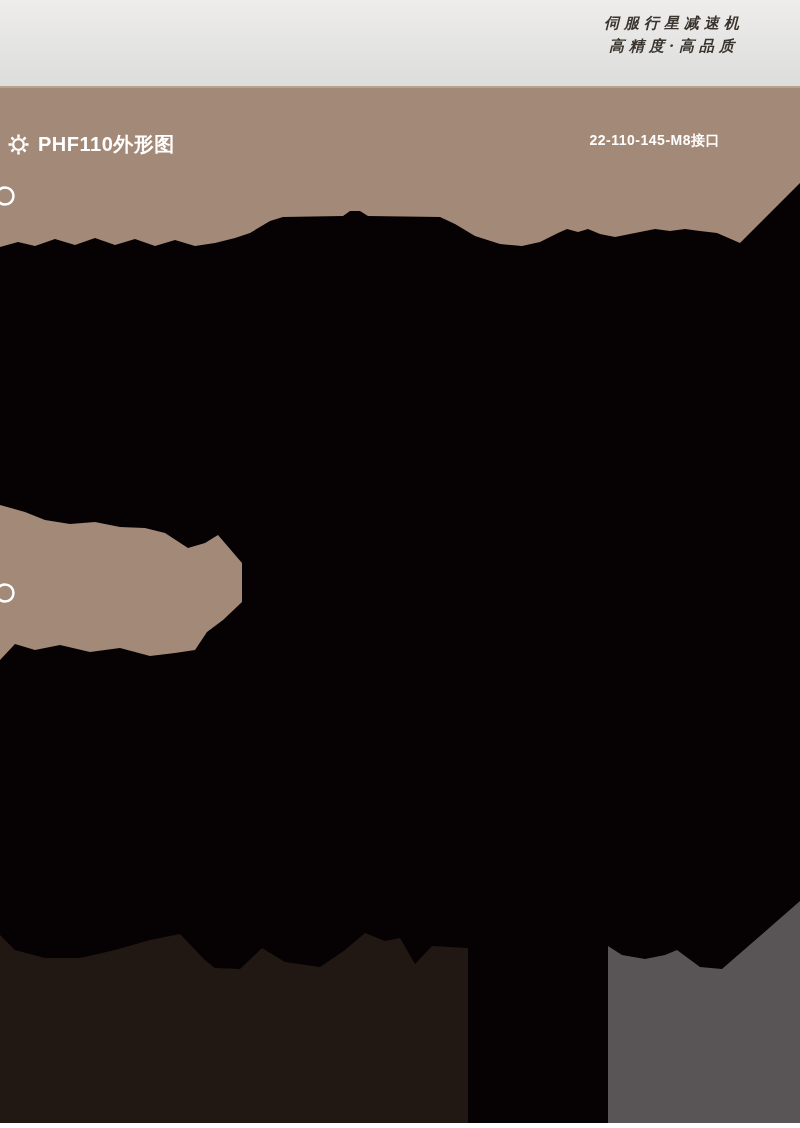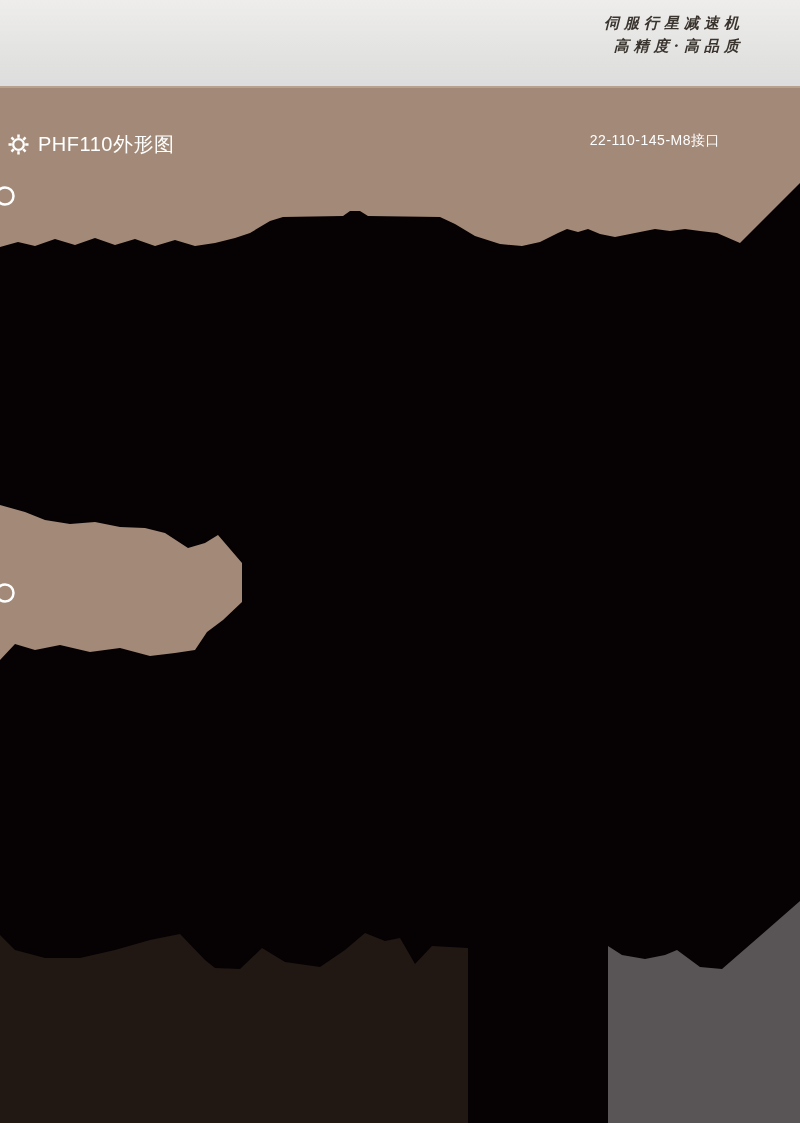--- a/index.html
+++ b/index.html
@@ -7,35 +7,35 @@
     --band-brown:#a38977; --silhouette-black:#060203; --shadow-brown:#221813;
     --gray-block:#595557; --header-text:#ffffff; --masthead-text:#3a342e;
   }
   html,body{margin:0;padding:0;}
   .page{position:relative;width:800px;height:1128px;background:var(--page-bg);
         overflow:hidden;font-family:"Liberation Sans",sans-serif;}
   
   .top-strip{position:absolute;left:0;top:0;width:800px;height:86px;
              background:linear-gradient(#eeedeb,#dcddDC);
              border-bottom:2px solid var(--top-strip-border);}
-  .masthead{position:absolute;top:12px;right:56px;text-align:right;
+  .masthead{position:absolute;top:12px;right:56px;text-align:center;
             color:var(--masthead-text);
             font-family:"DejaVu Serif","Liberation Serif",serif;
             font-style:italic;font-weight:bold;}
   .masthead .line{font-size:15px;letter-spacing:5px;line-height:23px;white-space:nowrap;}
   
   .drawing-svg{position:absolute;left:0;top:88px;width:800px;height:1035px;display:block;}
   .fill-brown{fill:var(--band-brown);}
   .fill-black{fill:var(--silhouette-black);}
   .fill-shadow{fill:var(--shadow-brown);}
   .fill-gray{fill:var(--gray-block);}
   .circle-marker{fill:none;stroke:#ffffff;stroke-width:2.5;}
   
   .header-row{position:absolute;left:0;top:131px;width:800px;height:28px;
-              color:var(--header-text);font-weight:normal;}
+              color:var(--header-text);font-weight:bold;}
   .header-left{position:absolute;left:8px;top:0;display:flex;align-items:center;gap:9px;}
   .gear{width:21px;height:21px;display:block;}
   .page-title{font-size:20px;letter-spacing:0.5px;white-space:nowrap;}
   .interface-badge{position:absolute;right:80px;top:1px;font-size:14px;
                    letter-spacing:0.5px;white-space:nowrap;}
   
 </style>
 </head>
 <body>
 

